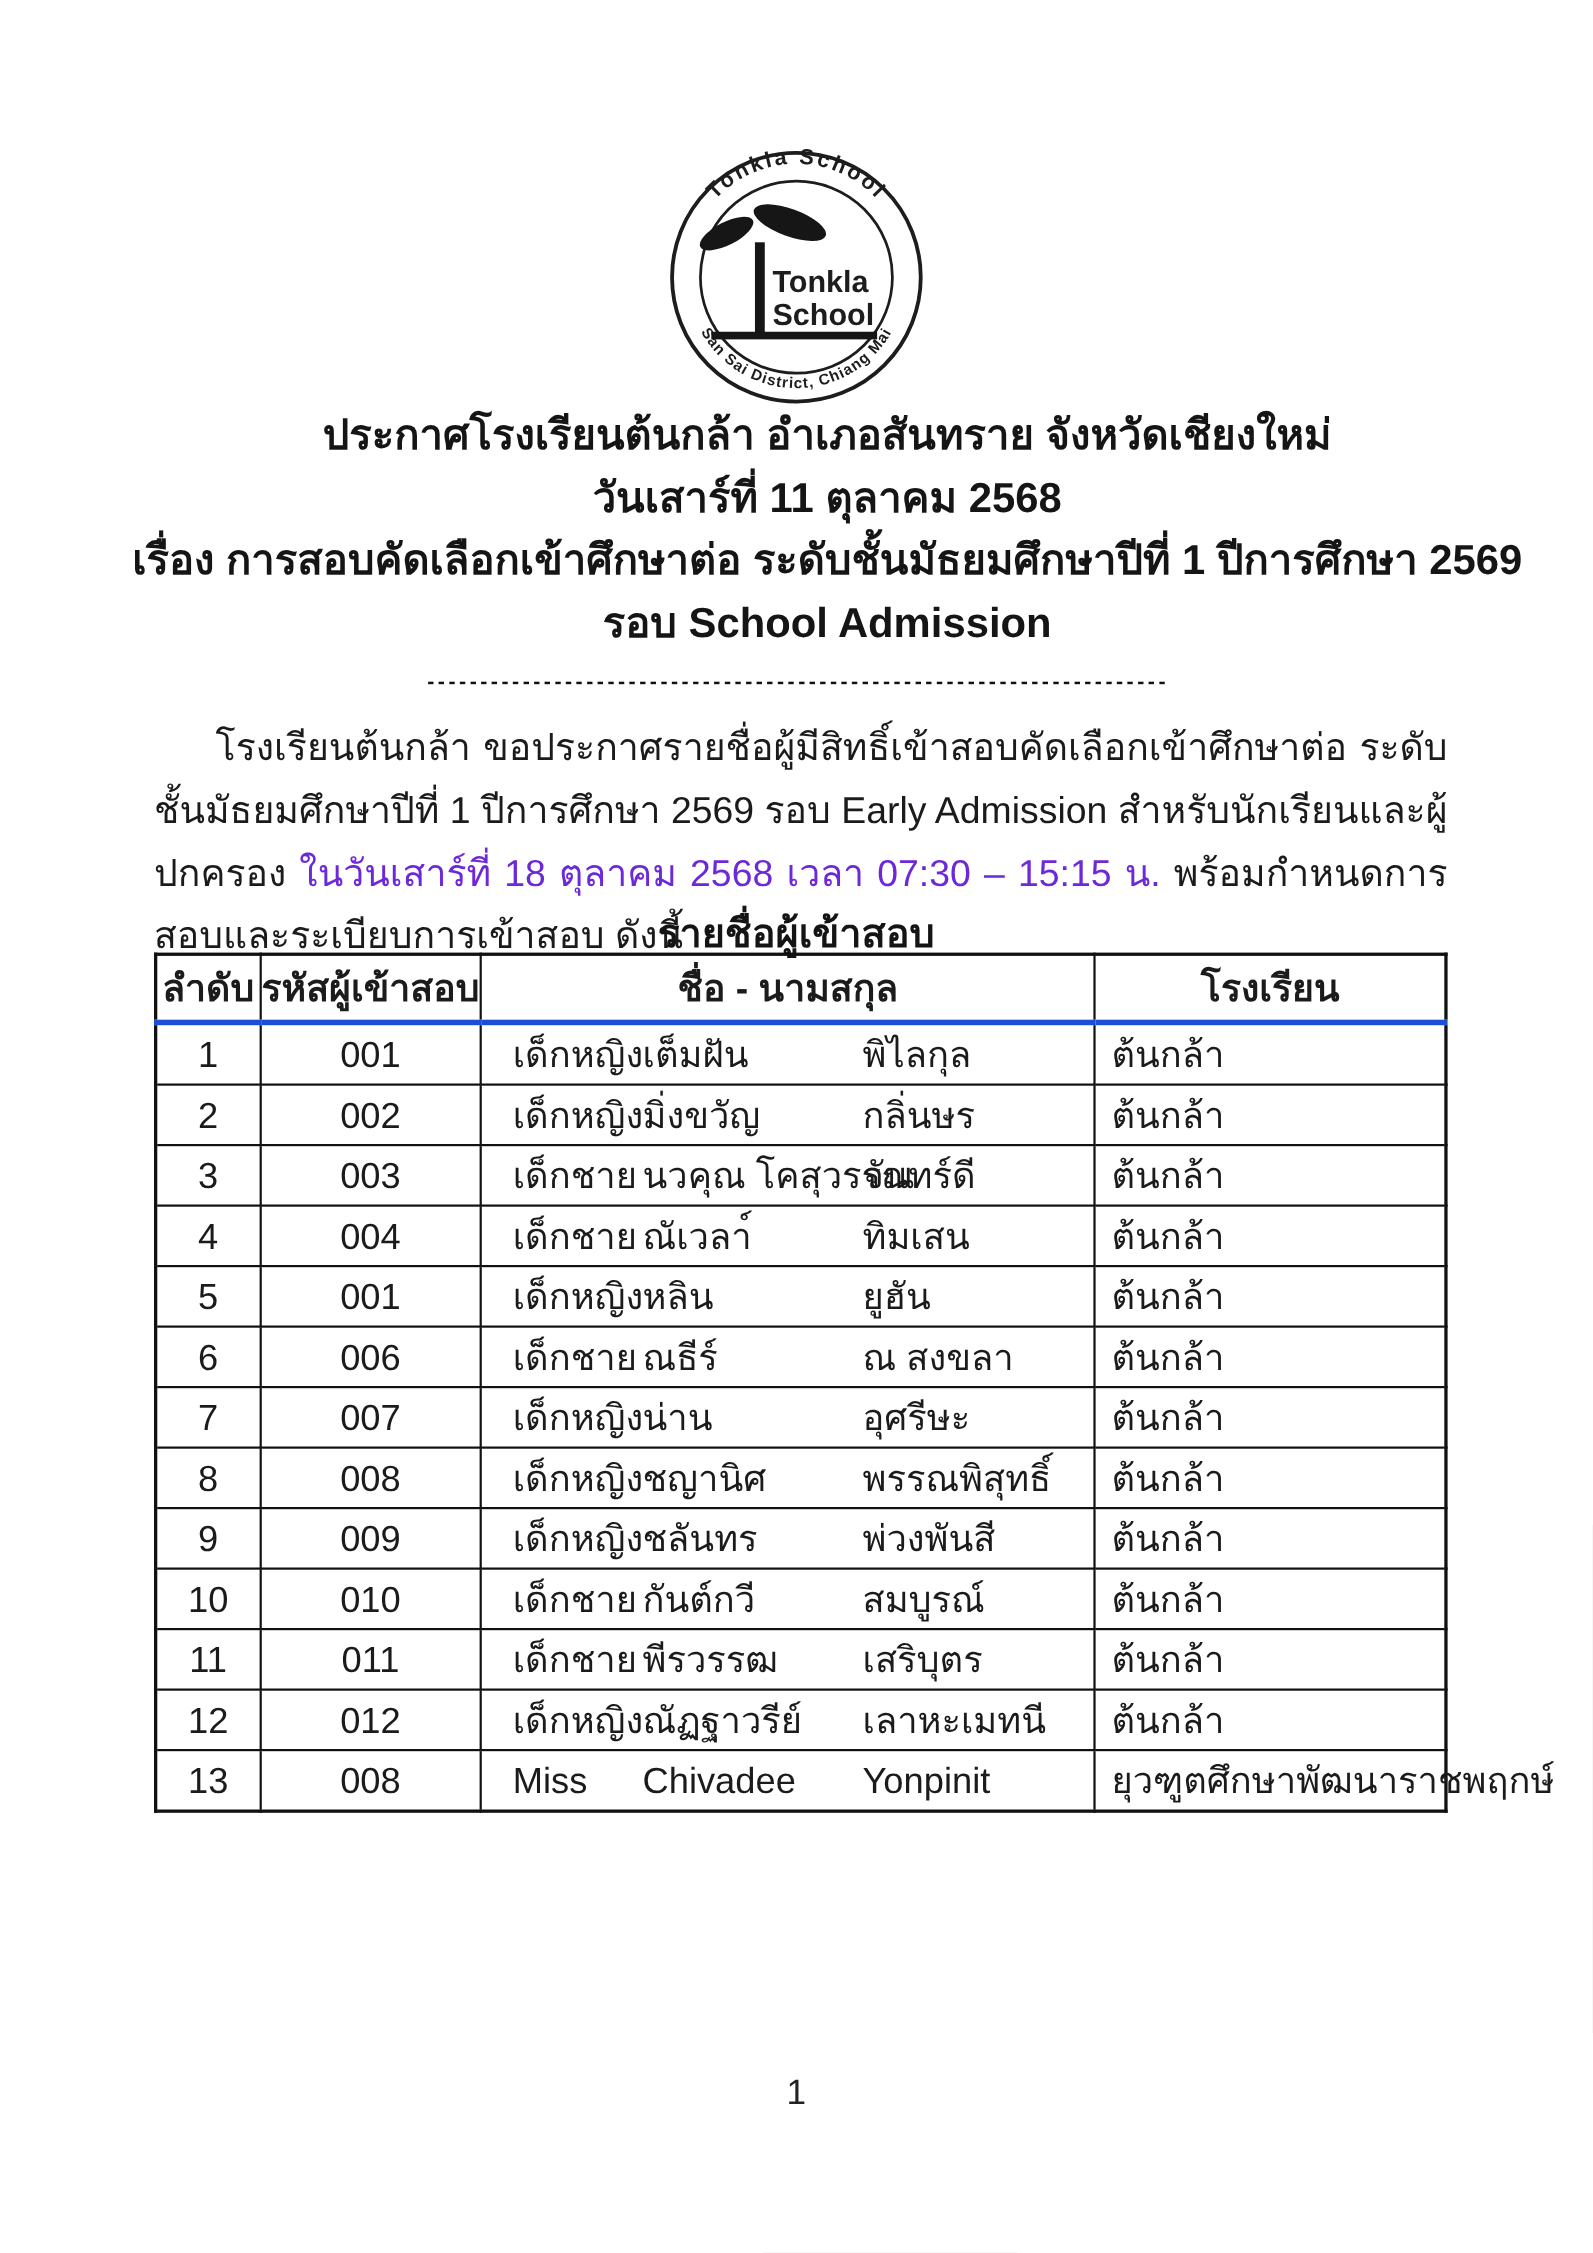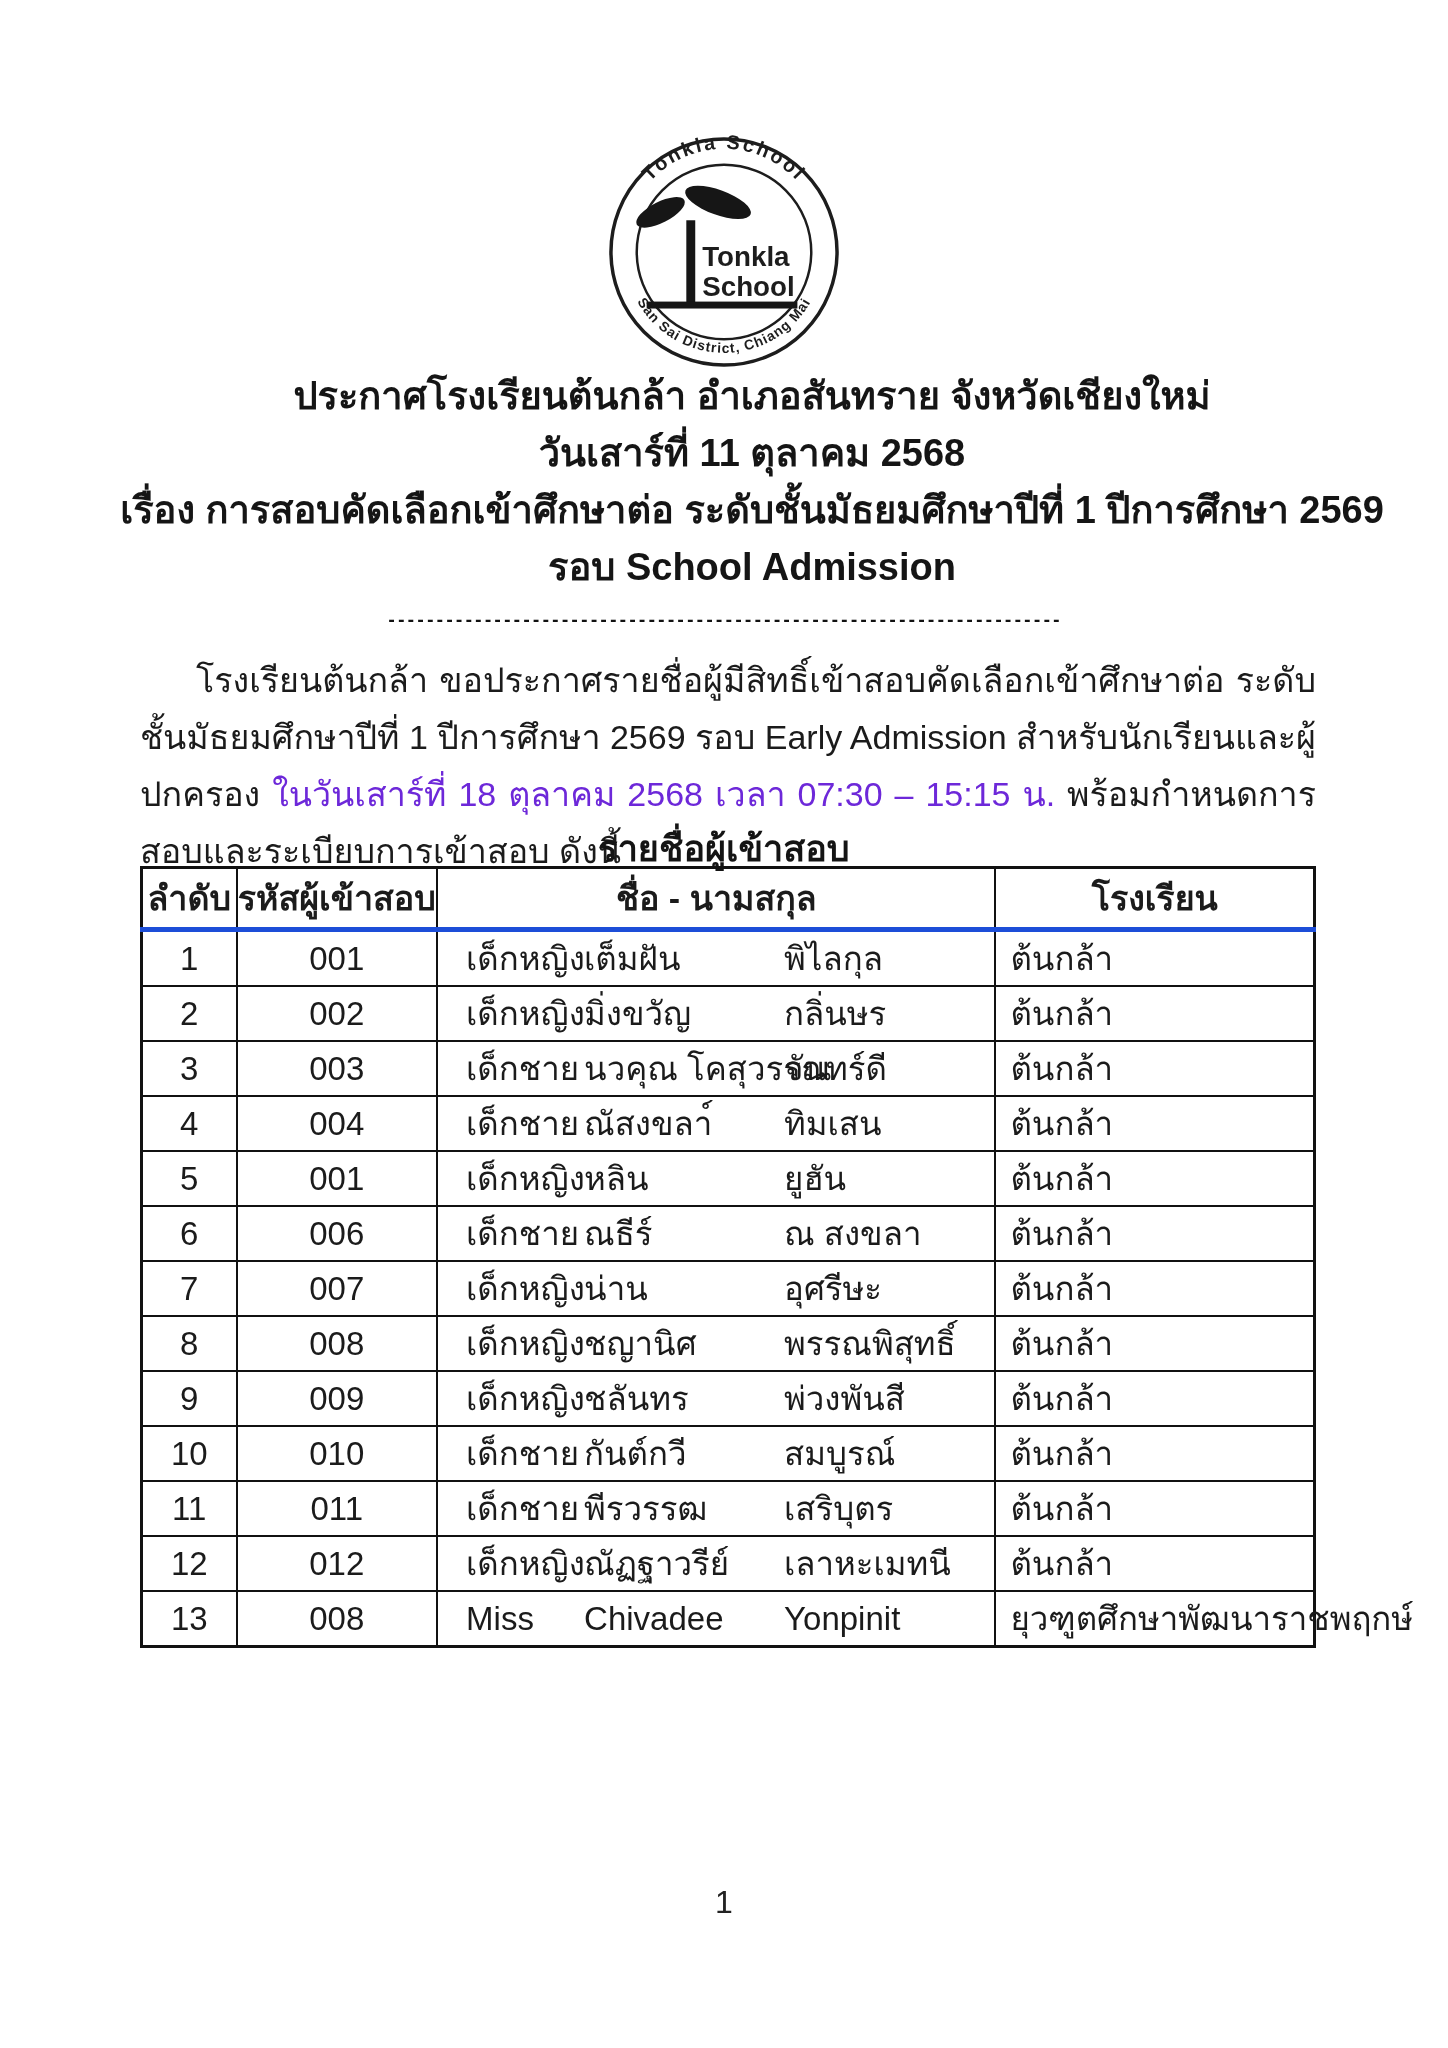--- a/index.html
+++ b/index.html
@@ -222,21 +222,21 @@
       </td>
       <td class="cell-school">ต้นกล้า</td>
     </tr>
 
     <tr>
       <td class="cell-no">4</td>
       <td class="cell-code">004</td>
       <td class="cell-name">
         <span class="name-line">
           <span class="prefix">เด็กชาย</span>
-          <span class="first">ณัสงขลา์</span>
+          <span class="first">ณัเวลา์</span>
           <span class="last">ทิมเสน</span>
         </span>
       </td>
       <td class="cell-school">ต้นกล้า</td>
     </tr>
 
     <tr>
       <td class="cell-no">5</td>
       <td class="cell-code">001</td>
       <td class="cell-name">

